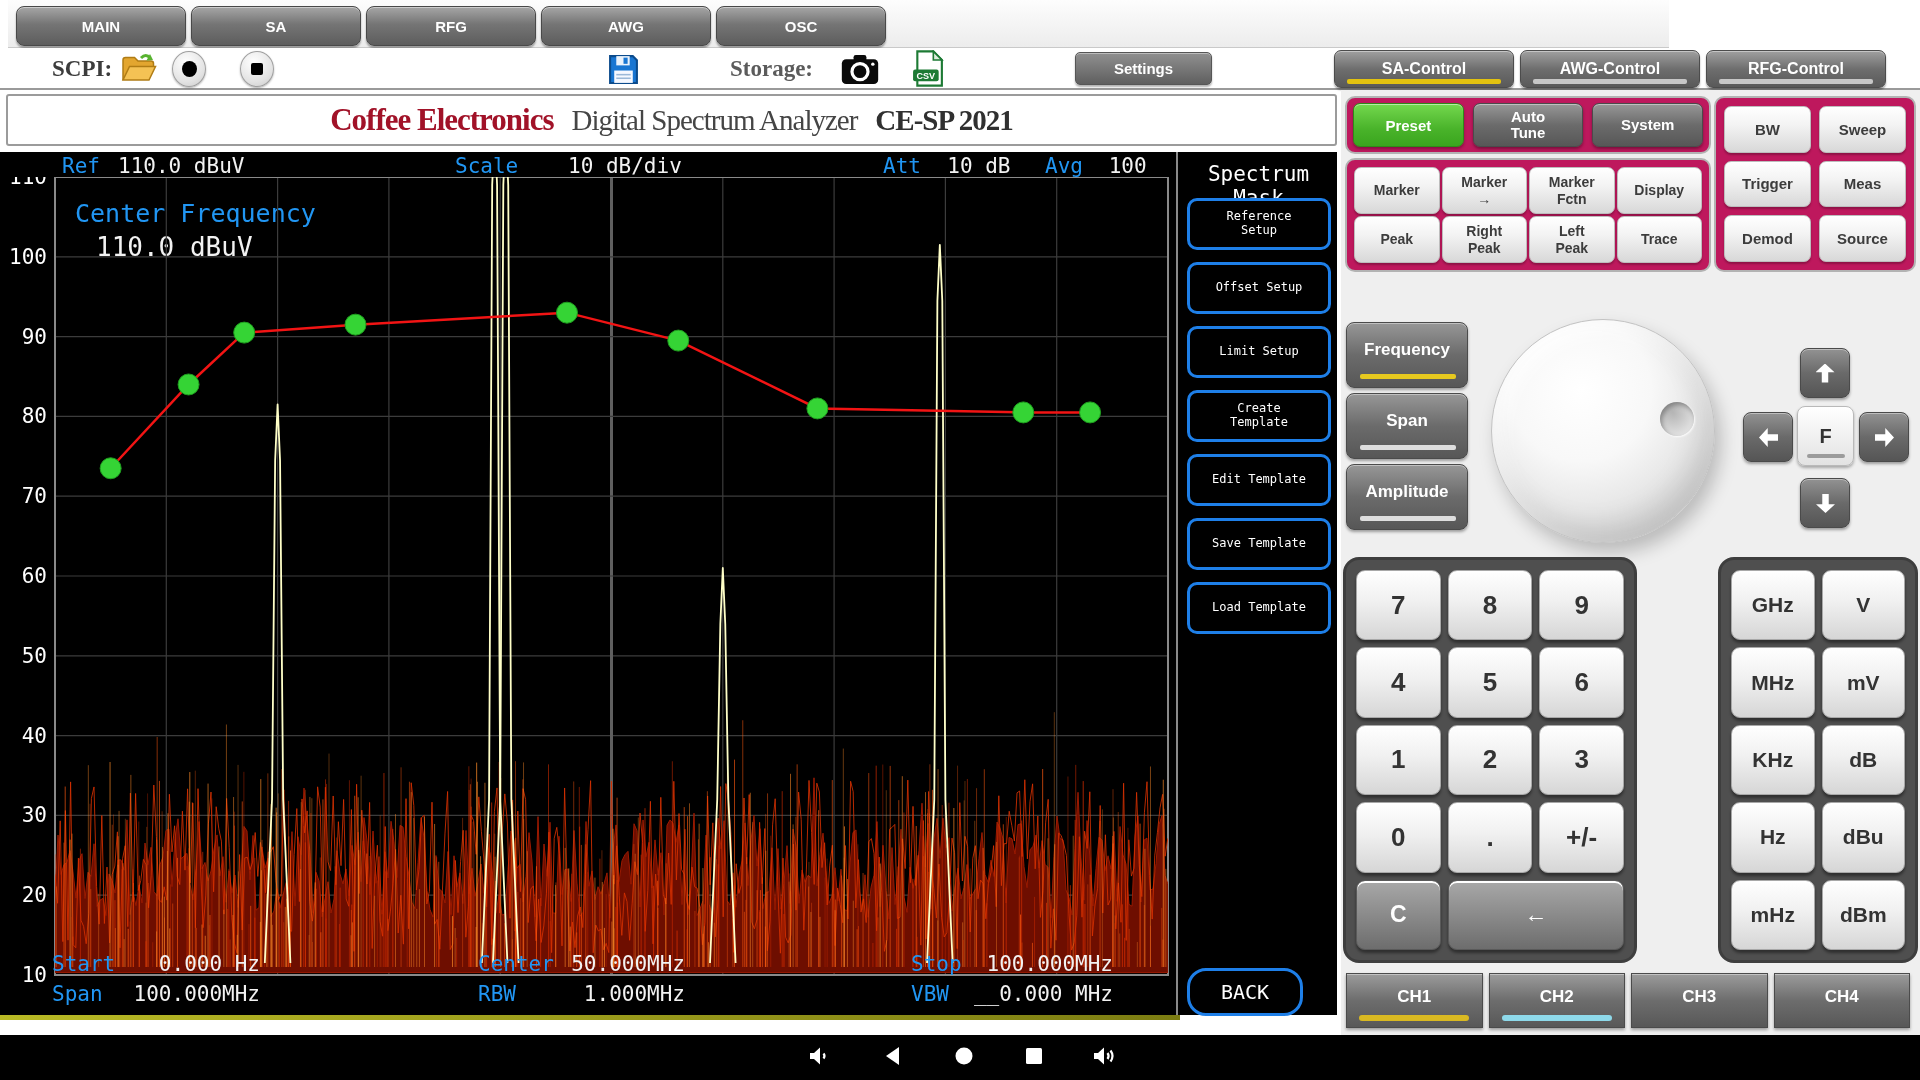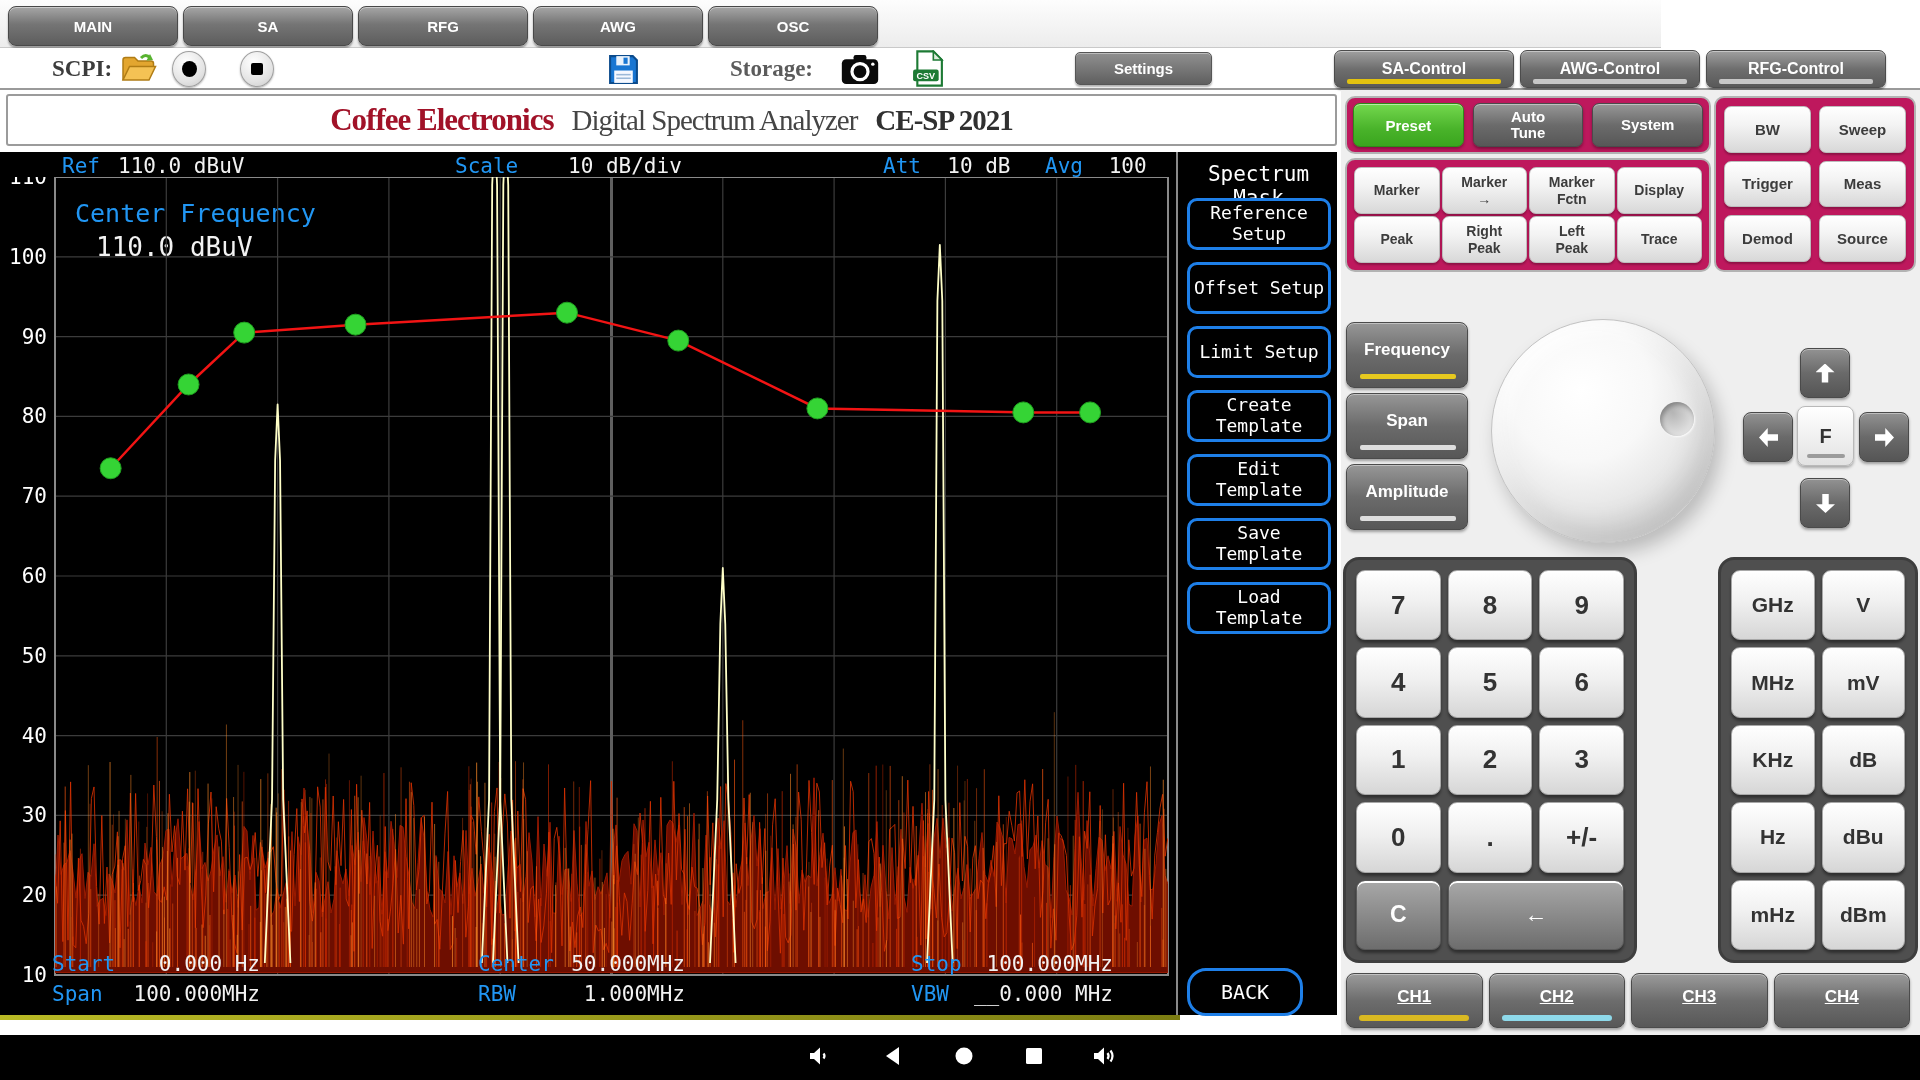--- a/index.html
+++ b/index.html
@@ -1,21 +1,21 @@
 <!DOCTYPE html>
 <html><head>
 <meta charset="utf-8">
 <style>
   * { margin:0; padding:0; box-sizing:border-box; }
   html,body { width:1920px; height:1080px; overflow:hidden; background:#000; }
   body { font-family:"Liberation Sans", sans-serif; position:relative; }
   .app { position:absolute; left:0; top:0; width:1920px; height:1035px; background:#fff; }
 
   
-  .tab-band { position:absolute; left:0; top:0; width:1661px; height:48px;
+  .tab-band { position:absolute; left:8px; top:0; width:1661px; height:48px;
               background:linear-gradient(#fdfdfd,#ececec); border-bottom:1px solid #c9c9c9; }
   .top-tab-row { position:absolute; left:8px; top:6px; display:flex; gap:5px; }
   .top-tab { width:170px; height:40px; border-radius:8px; border:1px solid #494949;
              background:linear-gradient(#a6a6a6 0%,#757575 45%,#5d5d5d 100%);
              box-shadow:inset 0 1px 0 rgba(255,255,255,.45), 0 2px 2px rgba(0,0,0,.35);
              color:#fff; font-weight:bold; font-size:15px;
              display:flex; align-items:center; justify-content:center; }
 
   
   .toolbar { position:absolute; left:0; top:48px; width:1920px; height:42px; background:#fff;
@@ -64,21 +64,21 @@
   .plot-svg { position:absolute; left:0; top:25px; }
   .divider-v { position:absolute; left:1176px; top:0; width:2px; height:863px; background:#8a8a8a; }
 
   
   .mask-menu { position:absolute; left:1180px; top:0; width:157px; height:863px; }
   .mask-title { position:absolute; left:0; top:10px; width:100%; text-align:center;
                 color:#fff; font-size:21px; }
   .mask-buttons { position:absolute; left:7px; top:46px; width:144px; display:flex;
                   flex-direction:column; gap:12px; }
   .mask-btn { min-height:52px; border:3px solid #1e7fe8; border-radius:10px; background:#000;
-              color:#fff; font-size:18px; line-height:1.15; white-space:pre-line; text-align:center;
+              color:#fff; font-size:12px; line-height:1.15; white-space:pre-line; text-align:center;
               display:flex; align-items:center; justify-content:center; cursor:pointer; }
   .back-btn { position:absolute; left:7px; top:816px; width:116px; height:48px;
               border:3px solid #1e7fe8; border-radius:19px; background:#000; color:#fff;
               font-size:20px; display:flex; align-items:center; justify-content:center; cursor:pointer;
               font-family:"DejaVu Sans Mono", monospace; }
   .olive-strip { position:absolute; left:0; top:1015px; width:1180px; height:5px;
                  background:linear-gradient(90deg,#b9ba25,#7c7d12); }
 
   
   .right-zone { position:absolute; left:1341px; top:90px; width:579px; height:945px; background:#efefef; }
@@ -144,25 +144,25 @@
                grid-template-columns:1fr 1fr; grid-template-rows:repeat(5,1fr); }
   .key { background:linear-gradient(180deg,#ffffff 0%,#f0f0f0 45%,#d6d6d6 100%);
          border:1px solid #a8a8a8; border-radius:9px; color:#333; font-size:26px; font-weight:bold;
          box-shadow:inset 0 2px 0 #fff, 0 3px 3px rgba(0,0,0,.4);
          display:flex; align-items:center; justify-content:center; cursor:pointer; }
   .key.dark { background:linear-gradient(#a8a8a8,#6d6d6d); color:#fff; border-color:#5a5a5a; font-size:23px; }
   .key.wide { grid-column:span 2; }
   .key.unit { font-size:21px; }
 
   .channel-row { position:absolute; left:1346px; top:973px; width:564px; height:55px; display:flex; gap:6px; }
-  .ch-tab { flex:1; position:relative; border-radius:8px; border:1px solid #4b4b4b;
+  .ch-tab { flex:1; position:relative; border-radius:0; border:1px solid #4b4b4b;
             background:linear-gradient(#9b9b9b 0%,#6d6d6d 50%,#585858 100%);
             box-shadow:inset 0 1px 0 rgba(255,255,255,.4), 0 2px 3px rgba(0,0,0,.35);
             color:#fff; font-weight:bold; font-size:17px;
-            display:flex; align-items:center; justify-content:center; cursor:pointer;text-decoration:underline; }
+            display:flex; align-items:center; justify-content:center; cursor:pointer; }
   .ch-tab span { margin-bottom:8px; }
   .ch-tab .under { position:absolute; bottom:6px; left:9%; width:82%; height:6px; border-radius:3px; }
 
   
   .nav-bar { position:absolute; left:0; top:1035px; width:1920px; height:45px; background:#000; }
   .nav-icon { position:absolute; top:1046px; cursor:pointer; }
 </style>
 </head>
 <body>
 

